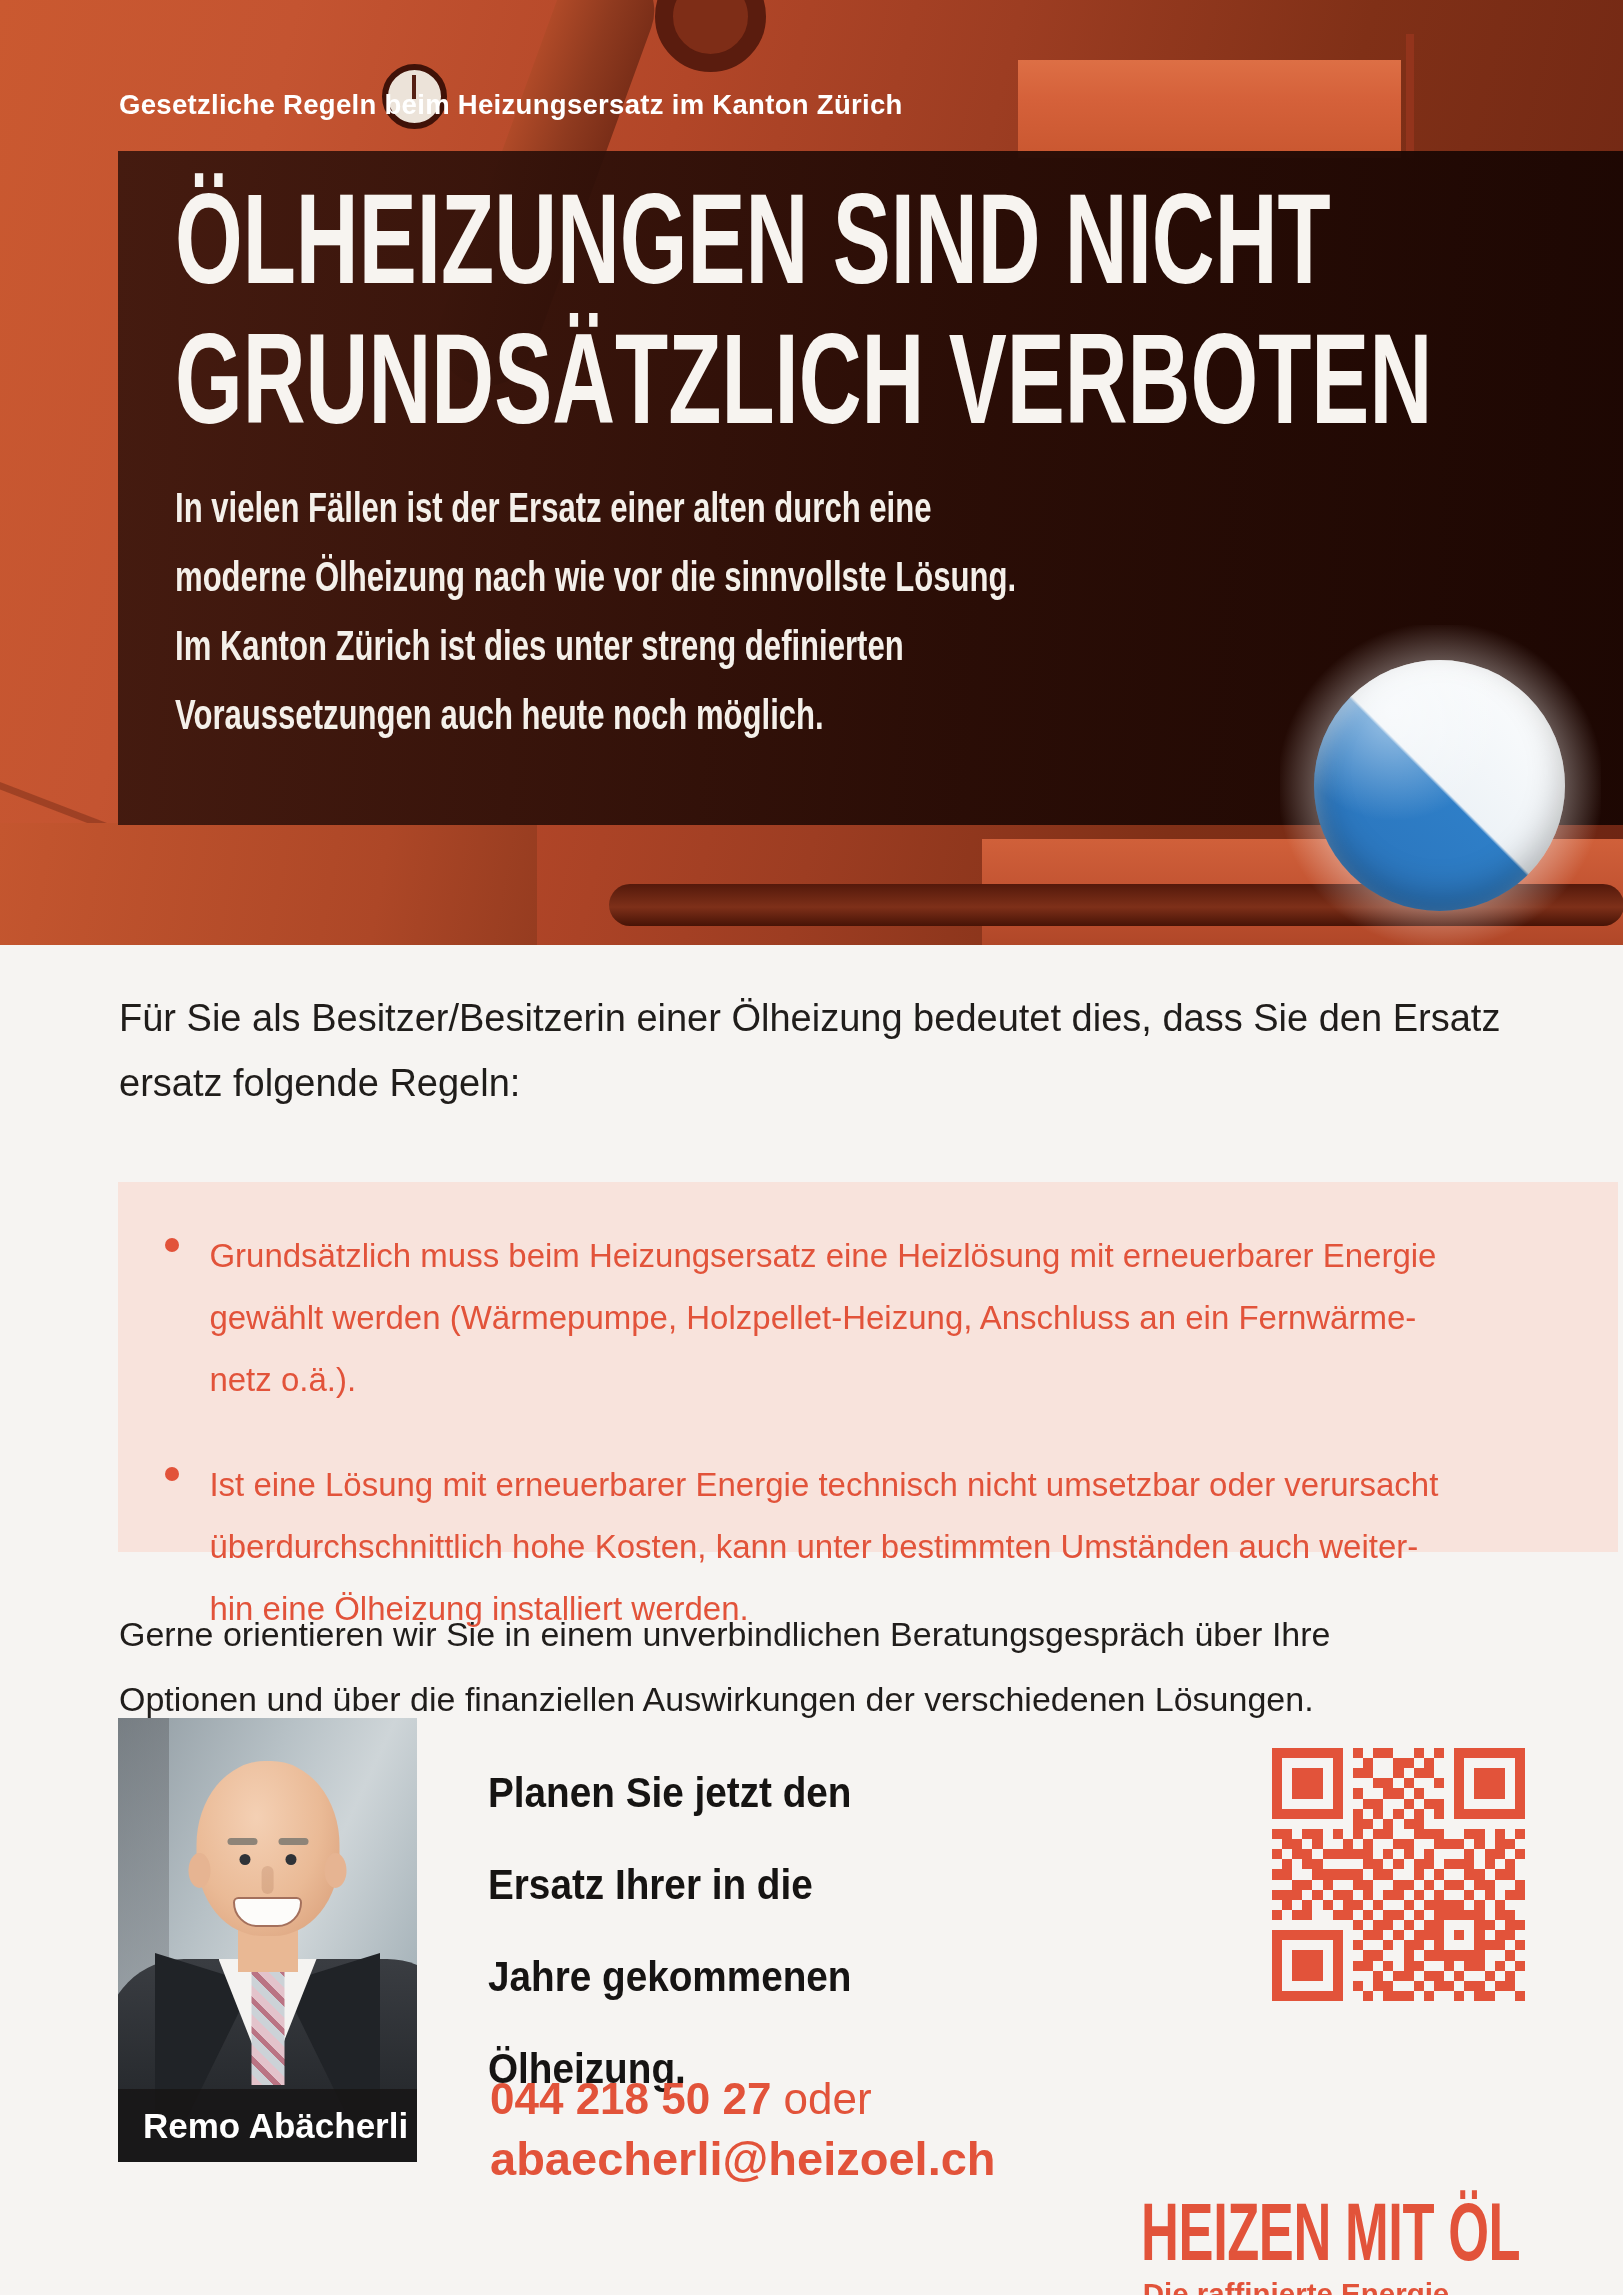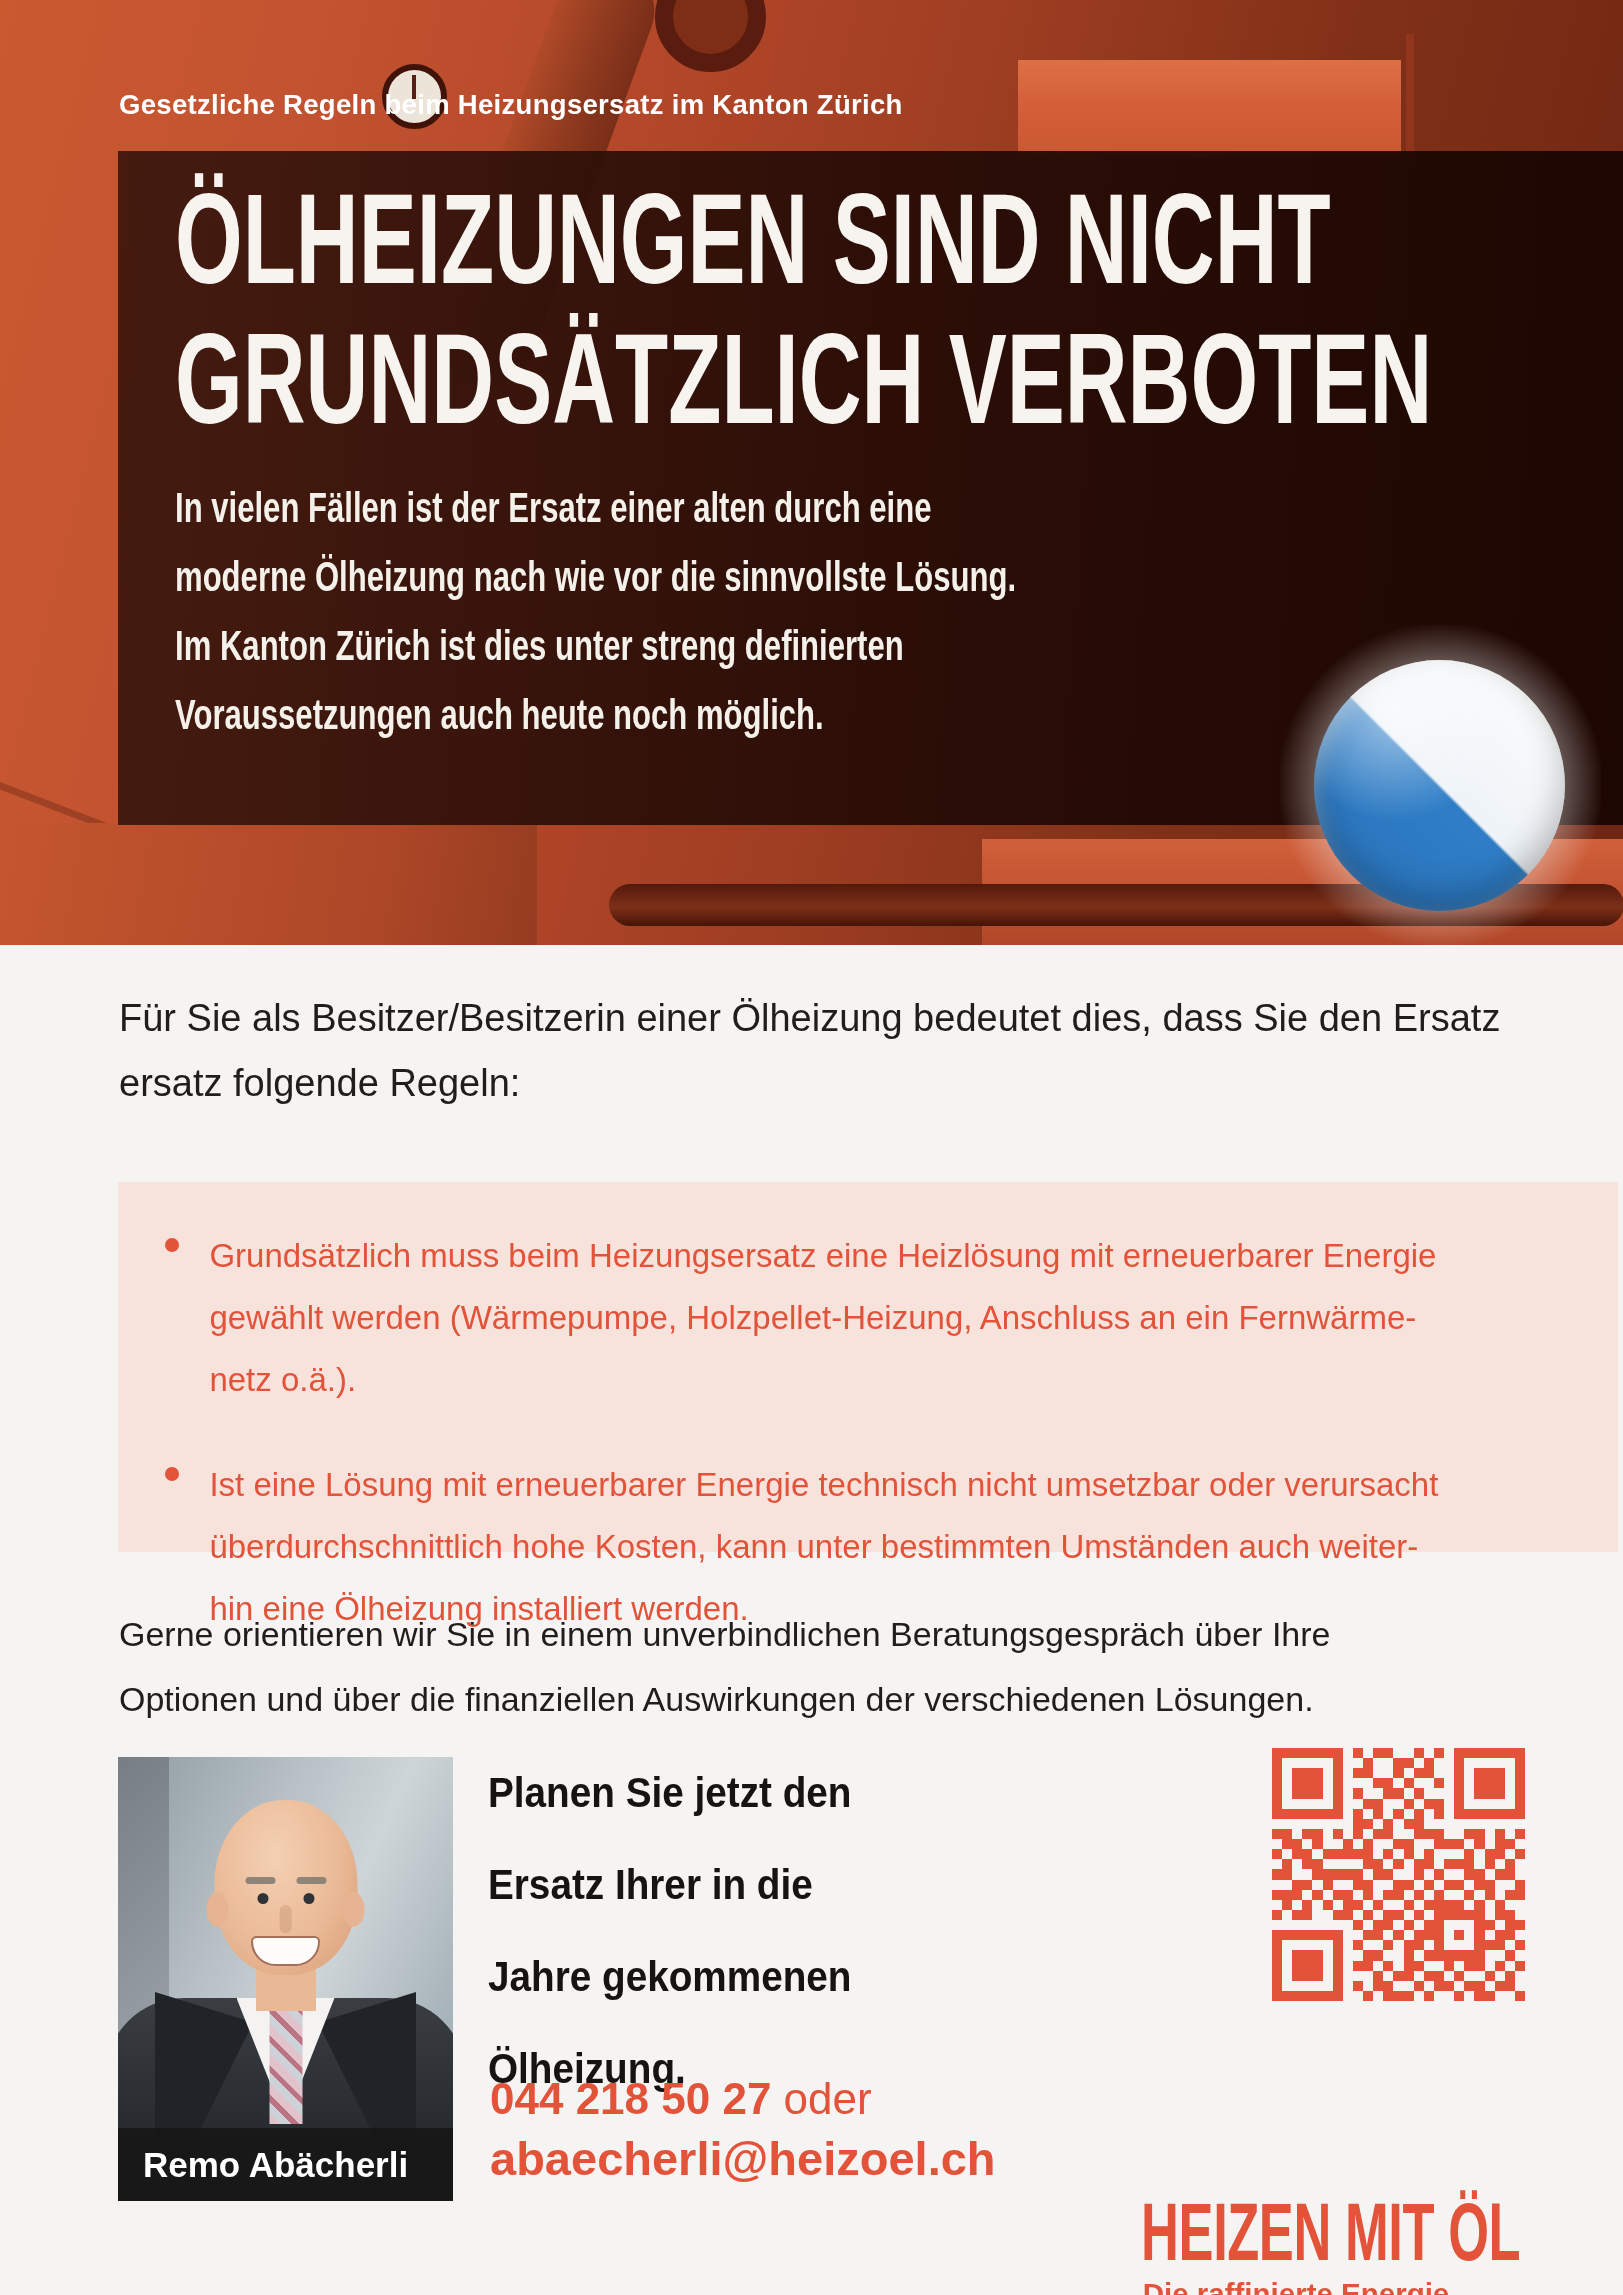--- a/index.html
+++ b/index.html
@@ -59,21 +59,21 @@
   .bullets{position:absolute;left:165px;top:1225px;width:1361px;}
   .bullet{display:flex;gap:22px;margin-bottom:43px;}
   .bullet .dot{flex:none;width:14.4px;height:14.4px;border-radius:50%;background:var(--accent);margin-top:13px;}
   .bullet-text{color:var(--accent);font-size:33px;line-height:62px;font-weight:400;}
   .bullet-text span{display:block;white-space:nowrap;margin-left:8px;}
   .outro{position:absolute;left:119px;top:1602px;width:1427px;color:var(--ink);
     font-size:34px;line-height:65px;font-weight:400;}
   .tline{display:block;white-space:nowrap;}
 
   
-  .photo{position:absolute;left:118px;top:1757px;width:335px;height:444px;overflow:hidden;
+  .photo{position:absolute;left:118px;top:1718px;width:299px;height:444px;overflow:hidden;
     background:linear-gradient(115deg,#8f9aa1 0%,#b7c1c6 35%,#ced5d8 55%,#abb7bd 80%,#94a3ab 100%);}
   .p-shade{position:absolute;left:0;top:0;width:51px;height:100%;
     background:linear-gradient(180deg,#5f6266 0%,#7c8186 60%,#8d9397 100%);opacity:.5;}
   .p-head{position:absolute;left:50%;top:43px;width:143px;height:175px;transform:translateX(-50%);
     border-radius:48% 48% 46% 46%;
     background:radial-gradient(at 42% 32%,#f4d0b4 0%,#eaba96 55%,#d89e79 95%);}
   .p-ear{position:absolute;top:92px;width:22px;height:35px;border-radius:50%;background:#e6b492;}
   .p-ear.l{left:-7.9px;} .p-ear.r{right:-7.9px;}
   .p-brow{position:absolute;top:77px;width:30px;height:6.5px;border-radius:3.9px;background:#8e8478;}
   .p-brow.l{left:31px;} .p-brow.r{right:31px;}

